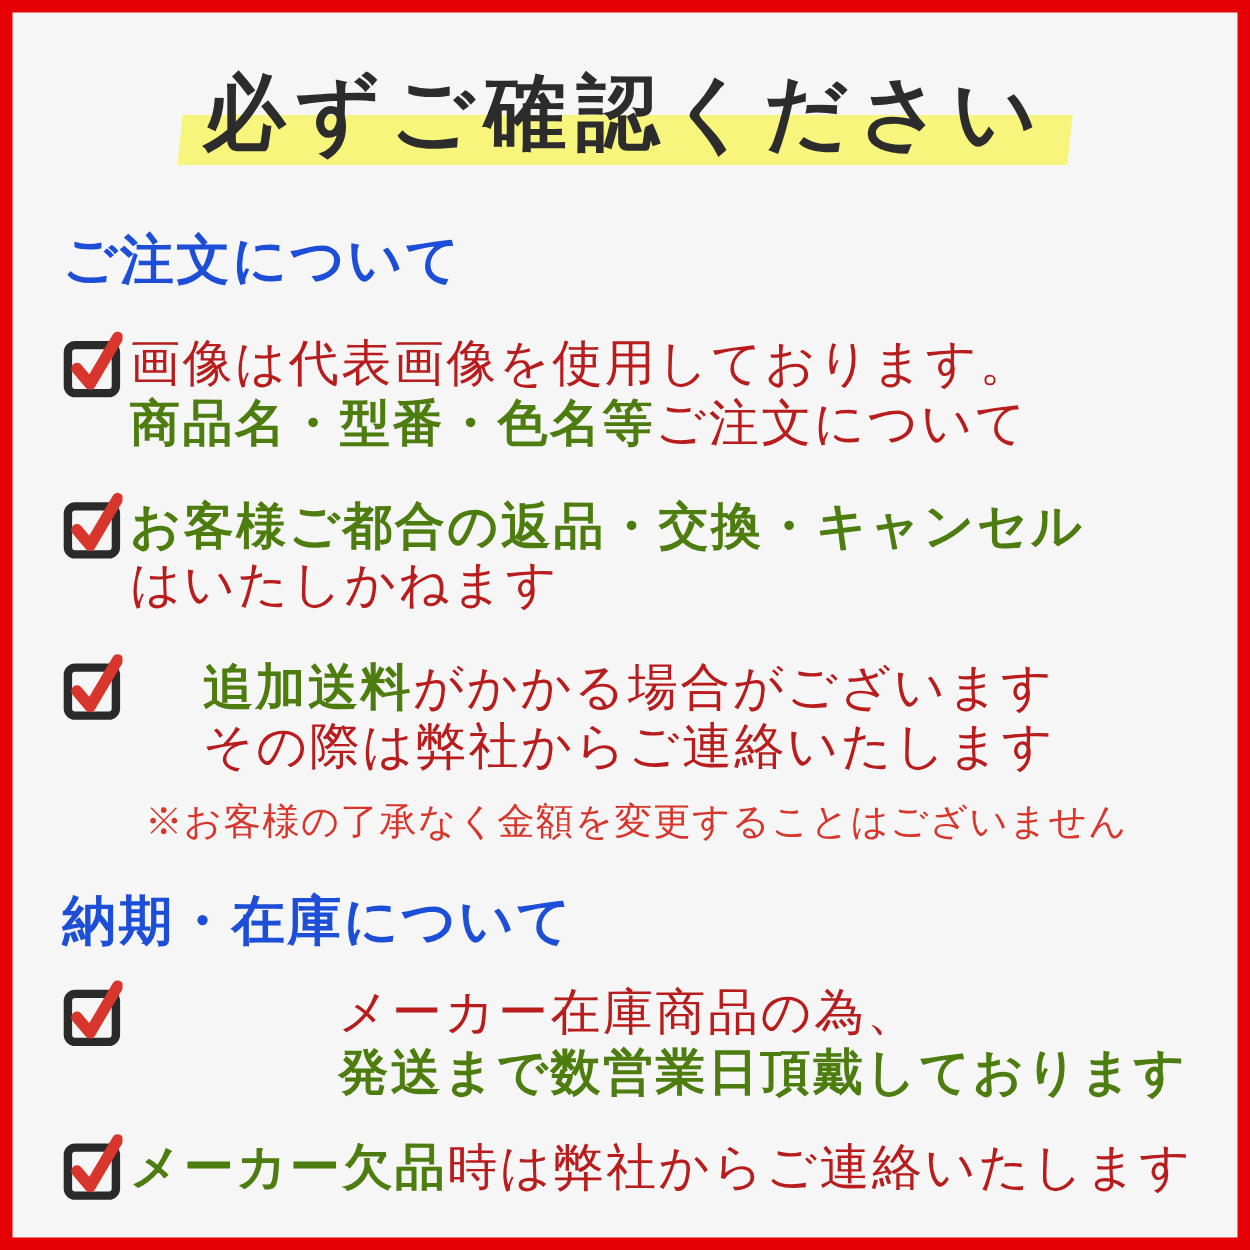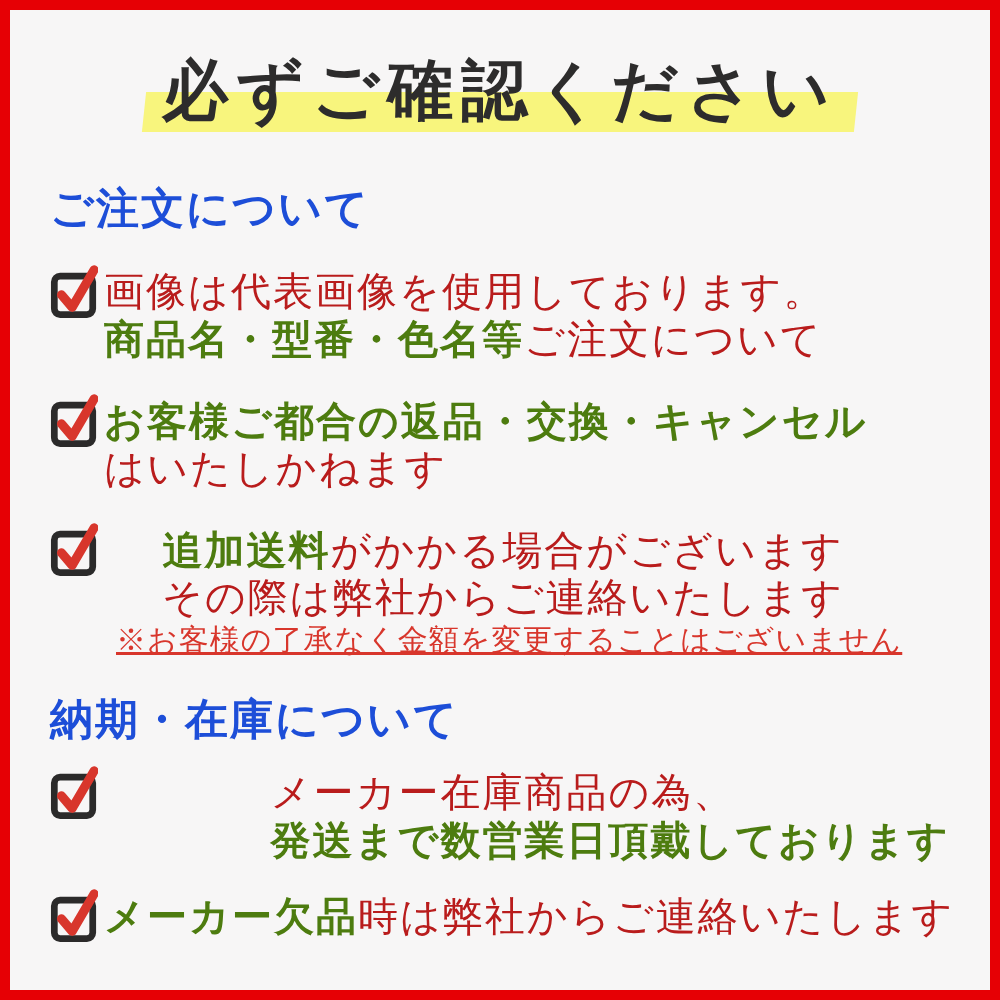--- a/index.html
+++ b/index.html
@@ -56,27 +56,26 @@
   .item.i5 { margin-top: 28px; }
 
   .checkbox { width: 48px; height: 56px; flex: none; margin: -5px 6px 0 0; }
 
   .lines { font-size: 40px; line-height: 47px; letter-spacing: 2px; }
   .line { white-space: nowrap; }
   .dark { color: #b91c1c; }
   .red  { color: #4d7c0f; }
   .bold { font-weight: 700; }
   .note {
-    margin-top: 2px;
+    margin-top: 20px;
     padding-left: 12px;
     font-size: 30px; line-height: 34px;
     letter-spacing: 1px;
     color: #d8362c;
     white-space: nowrap;
-    text-decoration: underline;
   }
 </style>
 </head>
 <body>
 
 <div class="page">
 
   <header class="title-wrap">
     <div class="title-highlight"></div>
     <h1 class="title-text">必ずご確認ください</h1>

